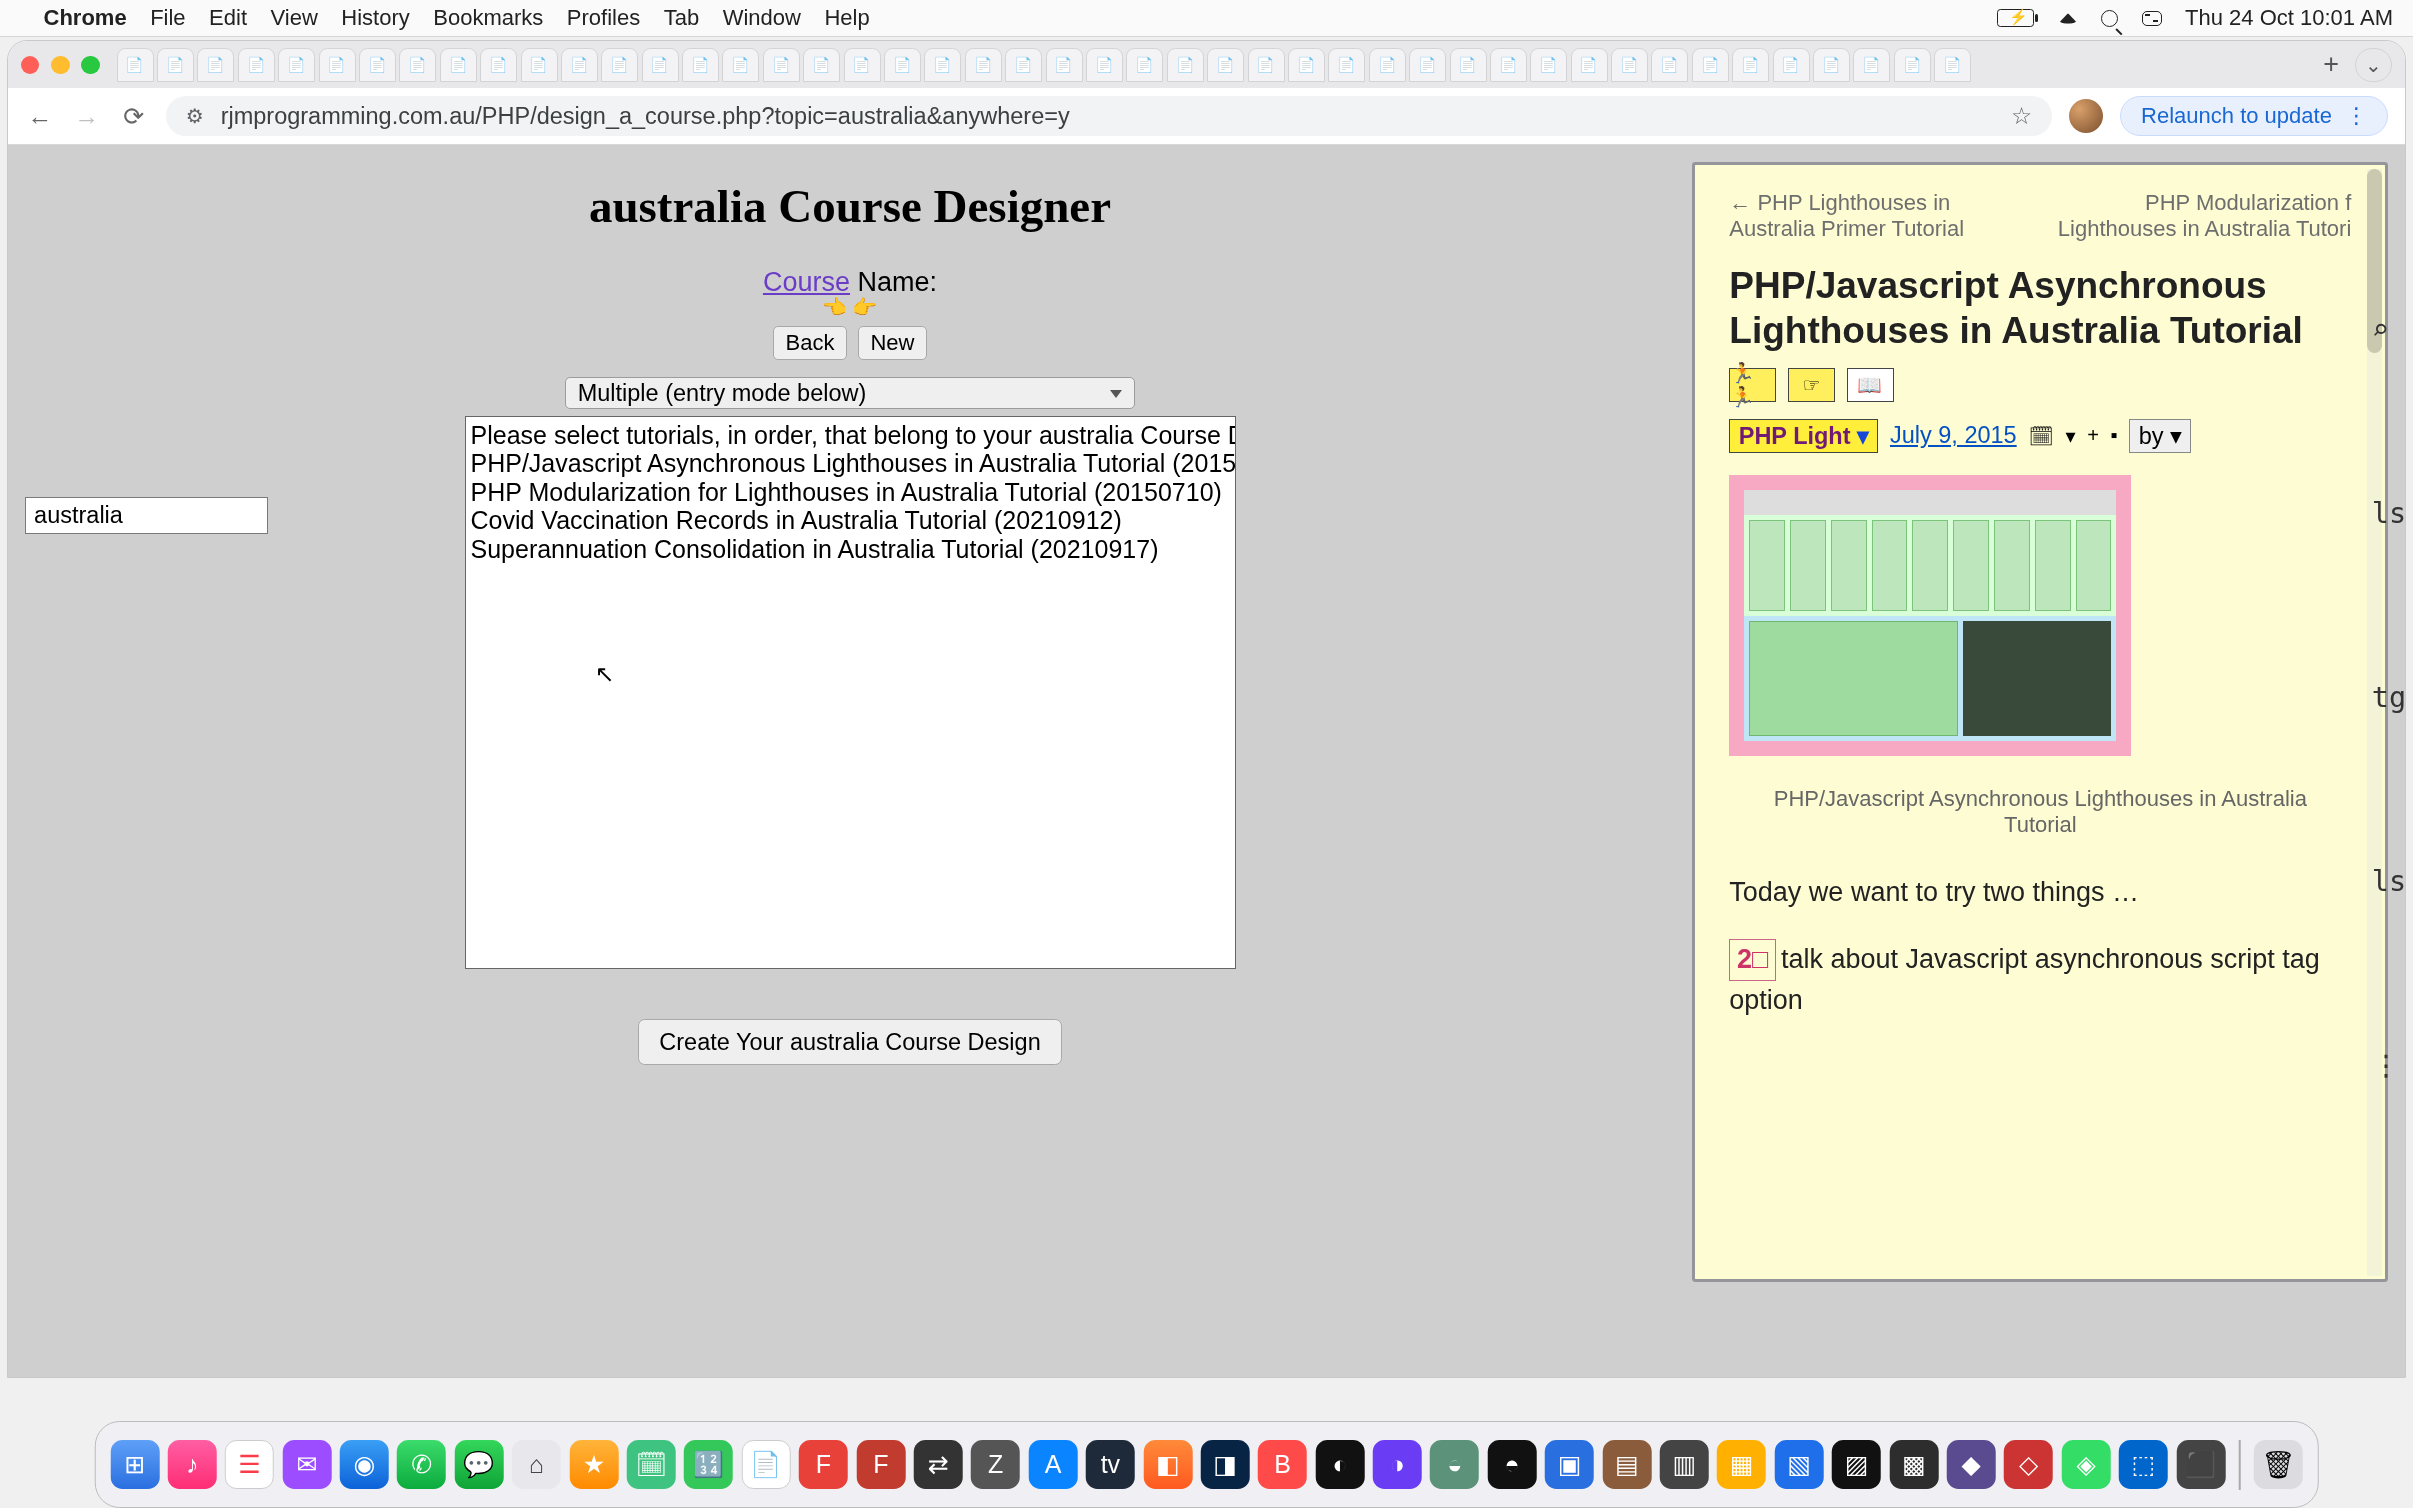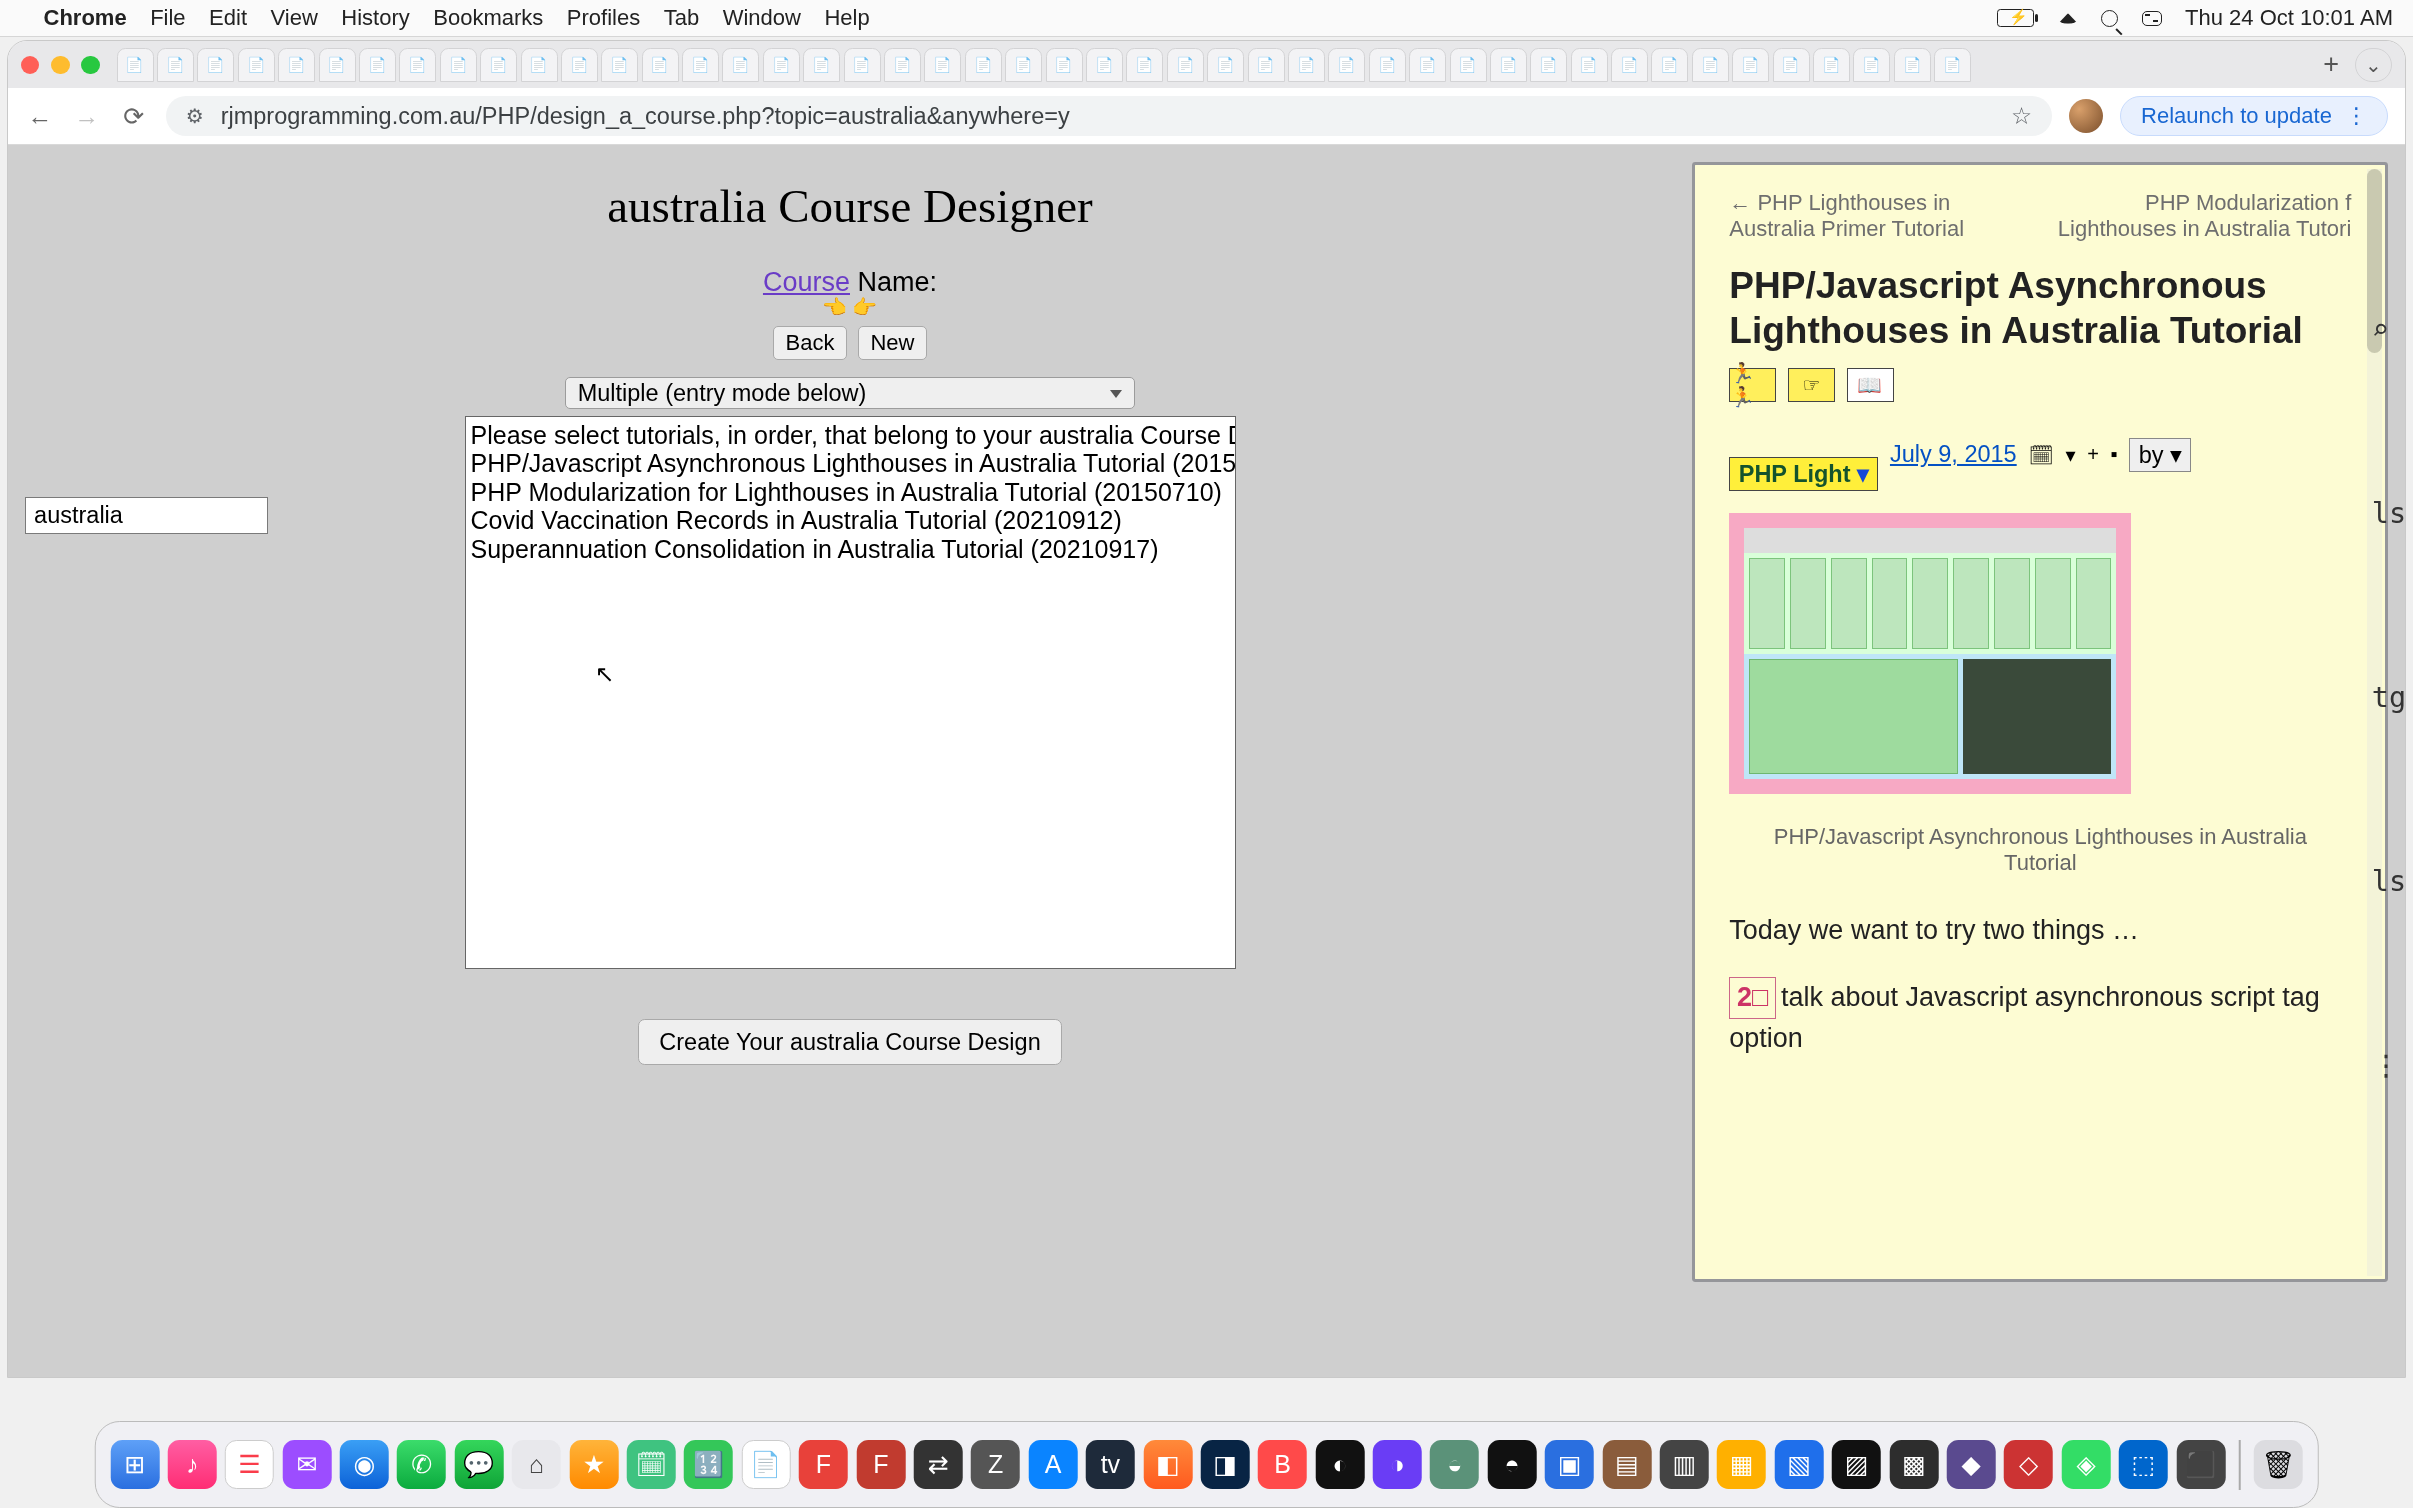--- a/index.html
+++ b/index.html
@@ -37,21 +37,21 @@
   .urlbar{flex:1;height:40px;background:#f1f3f4;border-radius:20px;display:flex;align-items:center;padding:0 20px;color:#3c4043;font-size:23.5px;}
   .urlbar .siteicon{margin-right:17px;font-size:20px;color:#5f6368;}
   .urlbar .star{margin-left:auto;font-size:23.5px;color:#5f6368;}
   .profile{width:34px;height:34px;border-radius:50%;background:radial-gradient(circle at 30% 30%,#d9a06b,#7a4e2b);}
   .relaunch{height:40px;padding:0 20px;background:#e8f0fe;border:0.8px solid #c8dbfc;border-radius:20px;display:flex;align-items:center;color:#1967d2;font-size:22px;gap:13.4px;}
   .relaunch .kebab{color:#1967d2;font-size:22px;}
 
   
   .viewport { background:#cfcfcf; height:1232px; position:relative; display:flex; }
   .leftpane { flex:1; padding:17px; position:relative; }
-  h1.pagetitle { font-family:"Times New Roman",serif; font-size:47px; font-weight:400; text-align:center; margin:17px 0 34px 0; color:#000;}
+  h1.pagetitle { font-family:"Times New Roman",serif; font-size:47px; font-weight:700; text-align:center; margin:17px 0 34px 0; color:#000;}
   .topicbox{ position:absolute; left:17px; top:352px; width:243px; height:37px; background:#fff; border:1.7px solid #7a7a7a; padding:3.4px 8.4px; font-size:23.5px; color:#000;}
   .coursecol{ width:771px; margin:0 auto; text-align:center;}
   .cname-row{font-size:27px; color:#000;}
   .cname-row .courselink{color:#6a3cc7;text-decoration:underline;}
   .emoji-row{font-size:20px;margin-top:-3.4px;}
   .btnrow{margin-top:6.7px;}
   .btn{display:inline-block;background:#efefef;border:0.8px solid #a9a9a9;border-radius:5px;padding:3.4px 11.7px;font-size:22px;color:#000;margin:0 3.4px;}
   .multi-select{width:570px;height:32px;background:#efefef;border:0.8px solid #9c9c9c;border-radius:5px;margin:17px auto 0;display:flex;align-items:center;padding:0 11.7px;font-size:23.5px;position:relative;}
   .multi-select::after{content:"";position:absolute;right:11.7px;top:11.7px;border-left:6.7px solid transparent;border-right:6.7px solid transparent;border-top:8.4px solid #555;}
   .listbox{width:771px;height:553px;background:#fff;border:1.7px solid #666;margin:6.7px auto 0;text-align:left;padding:3.4px 5px;font-size:25px;line-height:28.5px;overflow:hidden;}
@@ -62,21 +62,21 @@
   
   .rightpane{width:696px;margin:17px 17px 0 0;background:#fdfcd3;border:3.4px solid #95969a;border-radius:3.4px;height:1120px;overflow:hidden;position:relative;display:flex;flex-direction:column;}
   .rightpane .inner{padding:25px 34px;overflow:hidden;}
   .prevnext{display:flex;justify-content:space-between;font-size:22px;color:#6e6e6e;margin-bottom:22px;}
   .prevnext .pn{max-width:302px;}
   .posttitle{font-size:37px;font-weight:700;color:#222;line-height:1.2;margin:0 0 15px 0;}
   .badgerow{display:flex;gap:11.7px;margin-bottom:17px;}
   .badge{width:47px;height:34px;border:1.7px solid #444;background:#fff;display:flex;align-items:center;justify-content:center;font-size:20px;}
   .badge.yellow{background:#ffef5c;}
   .metarow{display:flex;align-items:center;gap:11.7px;font-size:23.5px;}
-  .phpsel{background:#ffef3a;border:1.7px solid #444;padding:1.7px 8.4px;color:#14532d;font-weight:600;margin-top:38px;}
+  .phpsel{background:#ffef3a;border:1.7px solid #444;padding:1.7px 8.4px;color:#701a75;font-weight:600;}
   .phpsel::after{content:" ▾";color:#1548d8;}
   .datelink{color:#0451c4;text-decoration:underline;}
   .tinyicon{font-size:20px;}
   .bybox{border:0.8px solid #888;background:#efefef;padding:1.7px 8.4px;}
   .figwrap{margin:22px 0;border:15px solid #f7a9c4;background:#fff;width:402px;}
   .figwrap .fig{background:linear-gradient(#e8f3ff,#e8f3ff);height:251px;display:grid;grid-template-rows:25px 101px 1fr;}
   .fig .figbar{background:#ddd;}
   .fig .thumbs{display:flex;gap:5px;padding:5px;background:#d9ffd9;}
   .fig .thumbs div{flex:1;background:#bde6bd;border:1.7px solid #7cc47c;}
   .fig .maparea{display:flex;gap:5px;padding:5px;background:#bfe6f7;}

